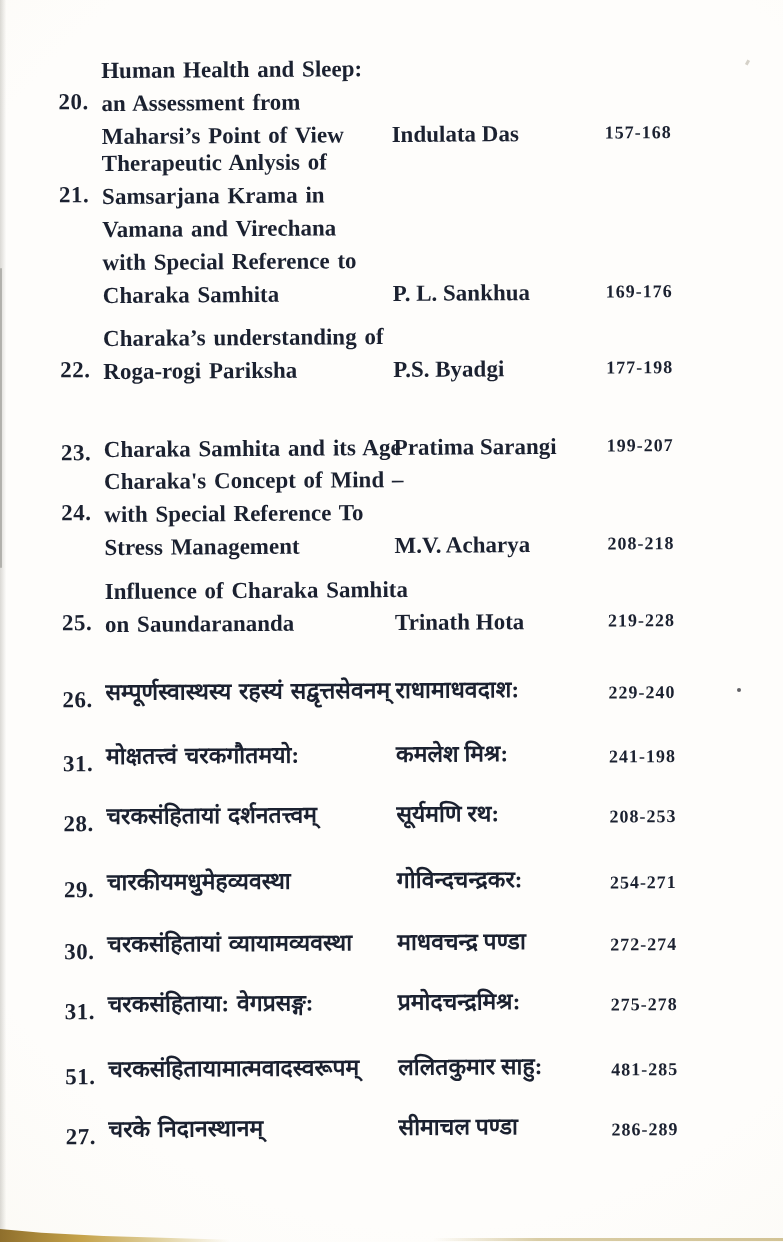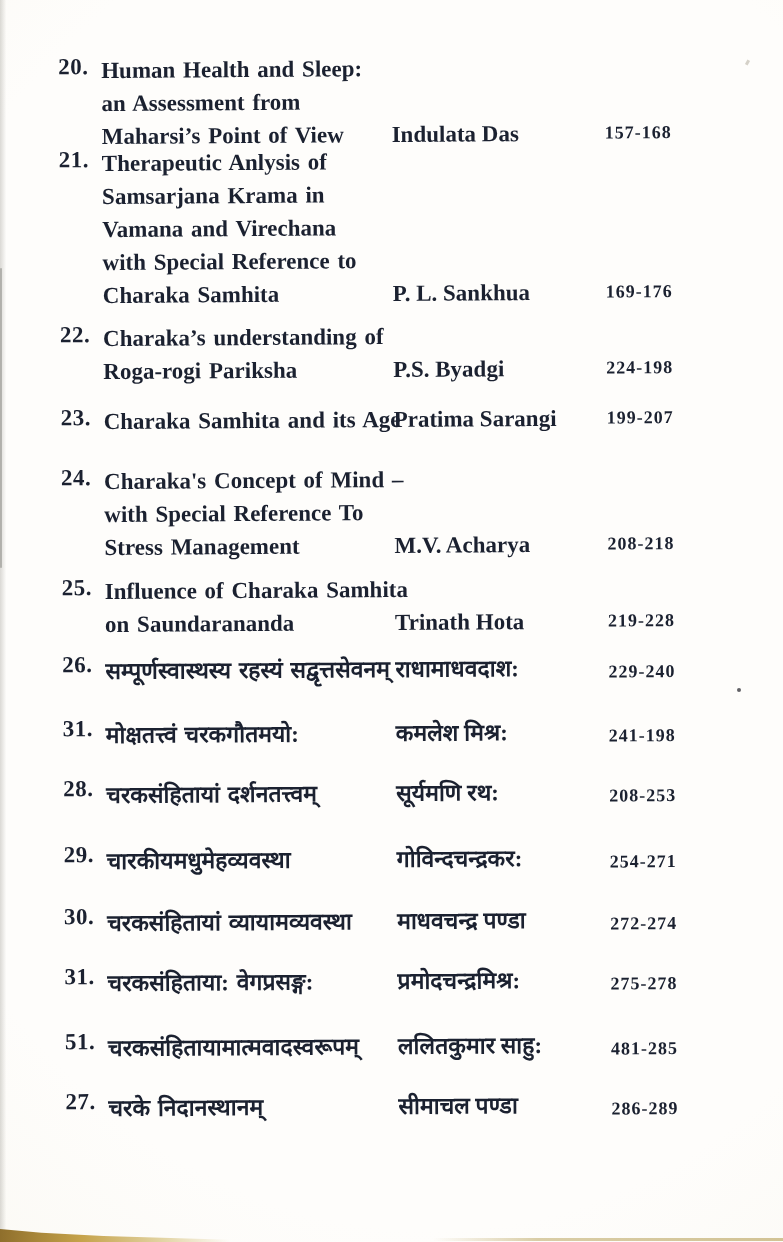--- a/index.html
+++ b/index.html
@@ -30,20 +30,21 @@
     width: 660px;
     display: grid;
     grid-template-columns: 43px 290px 213px 1fr;
     align-items: end;
   }
   .num {
     align-self: start;
     font-size: 23px;
     font-weight: 600;
     letter-spacing: 0.5px;
+    margin-top: 35px;
   }
   .title .line {
     font-size: 23px;
     font-weight: 700;
     line-height: 33px;
     white-space: nowrap;
     word-spacing: 2px;
   }
   .author {
     font-size: 23px;
@@ -139,21 +140,21 @@
           <div class="author">P. L. Sankhua</div>
           <div class="pages">169-176</div>
         </div>
         <div class="toc-row" style="top: 320px;">
           <div class="num">22.</div>
           <div class="title">
             <div class="line">Charaka’s understanding of</div>
             <div class="line">Roga-rogi Pariksha</div>
           </div>
           <div class="author">P.S. Byadgi</div>
-          <div class="pages">224-198</div>
+          <div class="pages">177-198</div>
         </div>
         <div class="toc-row" style="top: 403px;">
           <div class="num">23.</div>
           <div class="title">
             <div class="line">Charaka Samhita and its Age</div>
           </div>
           <div class="author">Pratima Sarangi</div>
           <div class="pages">199-207</div>
         </div>
         <div class="toc-row" style="top: 463px;">

